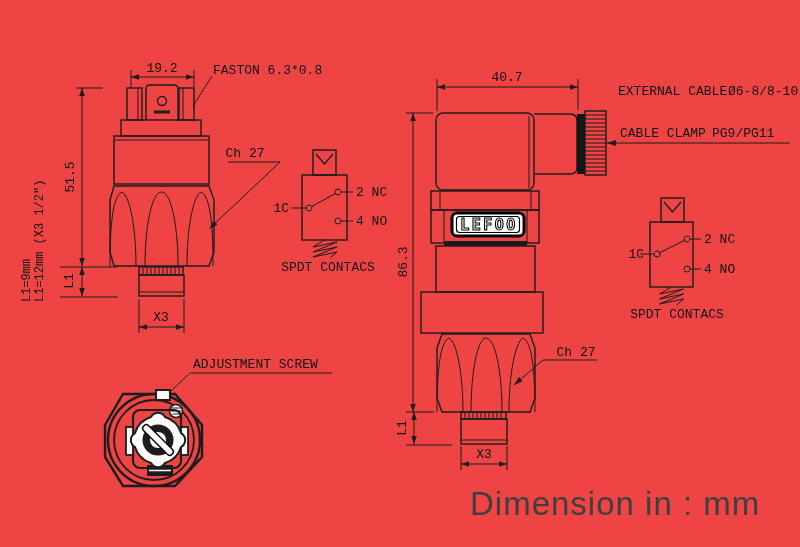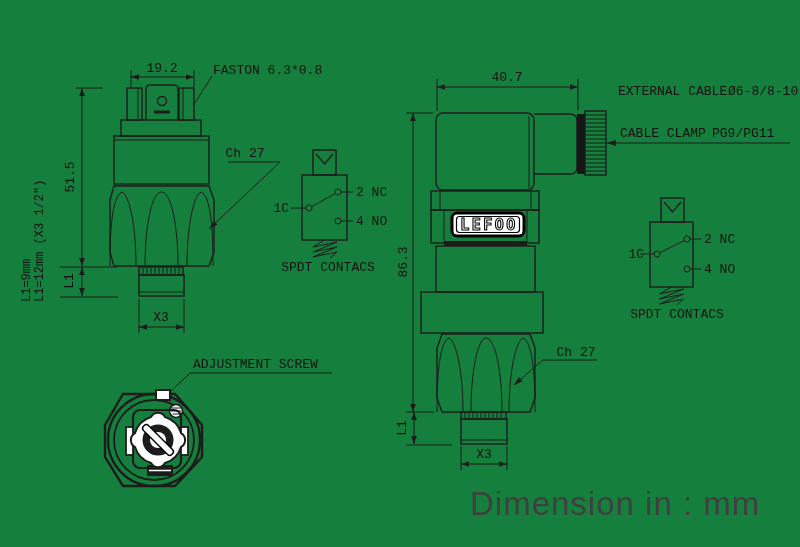--- a/index.html
+++ b/index.html
@@ -1,16 +1,16 @@
 <!DOCTYPE html>
 <html><head>
 <meta charset="utf-8">
 <style>
   html,body{margin:0;padding:0;background:#fff;}
-  #canvas{position:relative;width:800px;height:547px;background:#15803d;overflow:hidden;
+  #canvas{position:relative;width:800px;height:547px;background:#ef4444;overflow:hidden;
           font-family:"Liberation Mono","DejaVu Sans Mono",monospace;}
   svg{position:absolute;left:0;top:0;}
   .ln{stroke:#1c1c1c;stroke-width:1.4;fill:none;}
   .lt{stroke:#1c1c1c;stroke-width:1;fill:none;}
   .hv{stroke:#1c1c1c;stroke-width:2.4;fill:none;}
   .ar{fill:#1c1c1c;stroke:none;}
   .txt{font-family:"Liberation Mono","DejaVu Sans Mono",monospace;font-size:13px;fill:#111;}
   .txts{font-family:"Liberation Mono","DejaVu Sans Mono",monospace;font-size:12px;fill:#111;}
   .brand{font-family:"DejaVu Sans Mono",monospace;font-size:15px;font-weight:bold;
          letter-spacing:2.5px;fill:#ffffff;stroke:#000;stroke-width:1.1px;}

